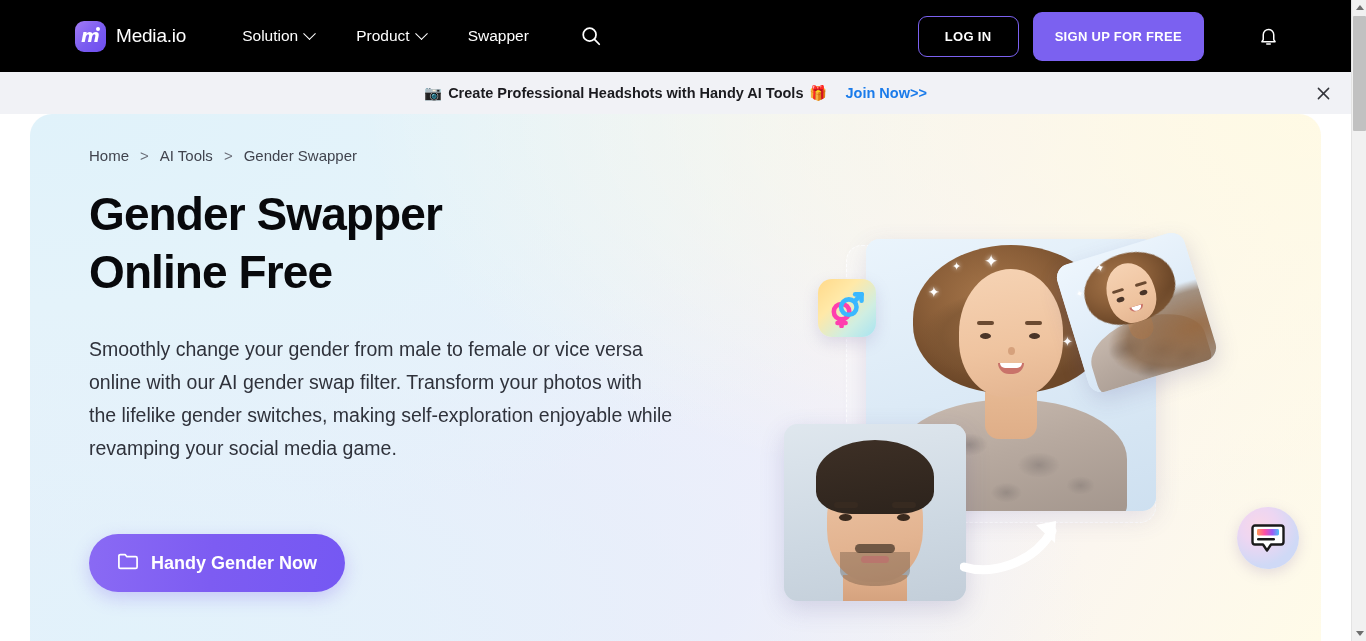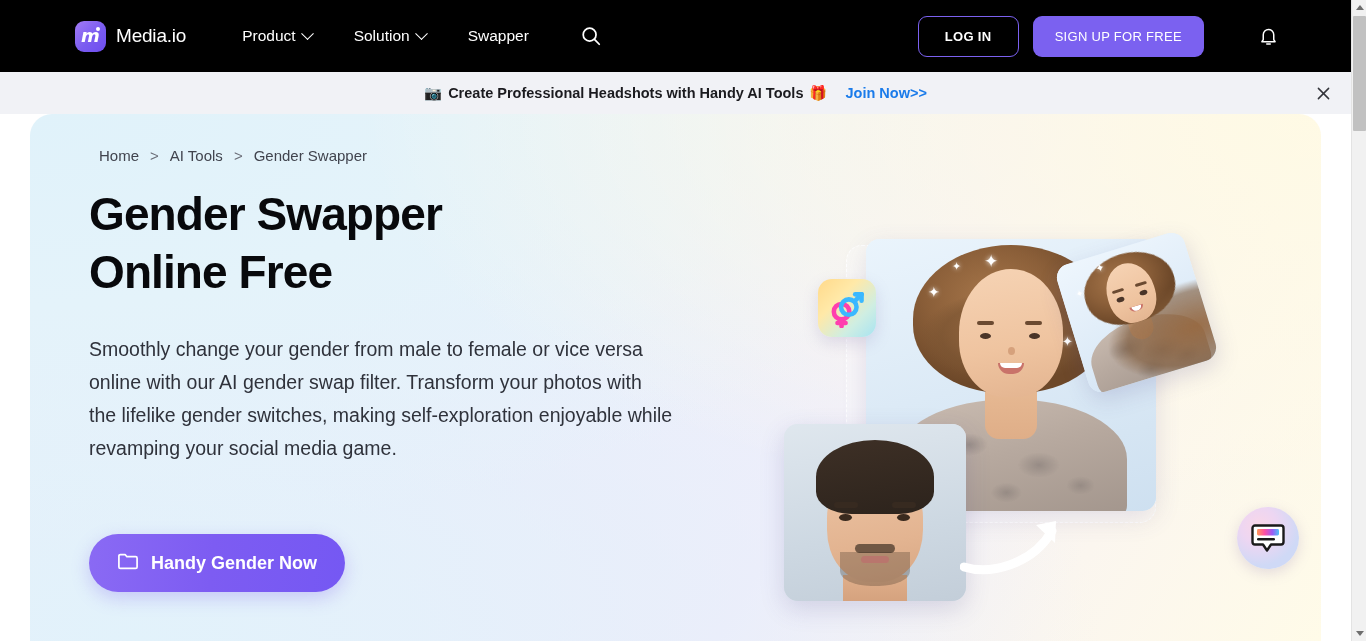--- a/index.html
+++ b/index.html
@@ -55,23 +55,23 @@
   }
 
   .auth { margin-left: auto; display: flex; align-items: center; gap: 14px; margin-right: 66px; }
   .btn-login {
     width: 101px; height: 41px; border-radius: 9px;
     border: 1.6px solid #7b61f0; background: transparent;
     color: #fff; font-size: 13px; font-weight: 700; letter-spacing: .3px;
     cursor: pointer; font-family: "Liberation Sans", sans-serif;
   }
   .btn-signup {
-    height: 41px; padding: 0 22px; border-radius: 9px; border: none;
+    height: 49px; padding: 0 22px; border-radius: 9px; border: none;
     background: #7b61f0; color: #fff;
-    font-size: 13px; font-weight: 400; letter-spacing: .3px;
+    font-size: 13px; font-weight: 700; letter-spacing: .3px;
     cursor: pointer; font-family: "Liberation Sans", sans-serif;
   }
   .bell { width: 34px; height: 34px; display:flex; align-items:center; justify-content:center; cursor: pointer; margin-left: 33px;}
 
   
   .promo {
     position: absolute; top: 72px; left: 0;
     width: 1351px; height: 42px;
     background: #f1f2f6;
     display: flex; align-items: center; justify-content: center;
@@ -97,21 +97,21 @@
     overflow: hidden;
     background:
       radial-gradient(120% 130% at 100% 0%, rgba(255,250,228,.95) 0%, rgba(255,250,230,.55) 35%, rgba(255,255,255,0) 62%),
       radial-gradient(110% 120% at 0% 0%, #e0f2fa 0%, #e4f3fa 30%, rgba(233,238,252,0) 68%),
       radial-gradient(100% 120% at 8% 100%, #e2f2fb 0%, rgba(228,238,250,.6) 42%, rgba(238,238,252,0) 75%),
       linear-gradient(120deg, #e3f3fa 0%, #ecf0fb 40%, #f1eefb 62%, #fbf6ef 82%, #fffbe8 100%);
     z-index: 10;
   }
 
   .breadcrumb {
-    position: absolute; left: 69px; top: 33px;
+    position: absolute; left: 59px; top: 33px;
     font-size: 15px; color: #41444e;
     display: flex; align-items: center; gap: 11px;
   }
   .crumb { cursor: pointer; }
   .crumb.current { cursor: default; }
   .crumb-sep { color: #6a6d77; }
 
   .hero-title {
     position: absolute; left: 59px; top: 71px;
     font-size: 46px; line-height: 58px; font-weight: 700;
@@ -280,25 +280,25 @@
     <div class="brand">
       <div class="brand-mark">
         <div class="m">m</div>
         <div class="dot"></div>
       </div>
       <div class="brand-name">Media.io</div>
     </div>
 
     <div class="nav">
       <div class="nav-item">
+        <span>Solution</span>
+        <span class="caret"></span>
+      </div>
+      <div class="nav-item">
         <span>Product</span>
-        <span class="caret"></span>
-      </div>
-      <div class="nav-item">
-        <span>Solution</span>
         <span class="caret"></span>
       </div>
       <div class="nav-item">
         <span>Swapper</span>
       </div>
       <div class="search-btn">
         <svg width="22" height="22" viewBox="0 0 24 24" fill="none" stroke="#ffffff" stroke-width="1.9">
           <circle cx="10.5" cy="10.5" r="7"></circle>
             <line x1="15.8" y1="15.8" x2="21" y2="21" stroke-linecap="round"></line>
         </svg>

